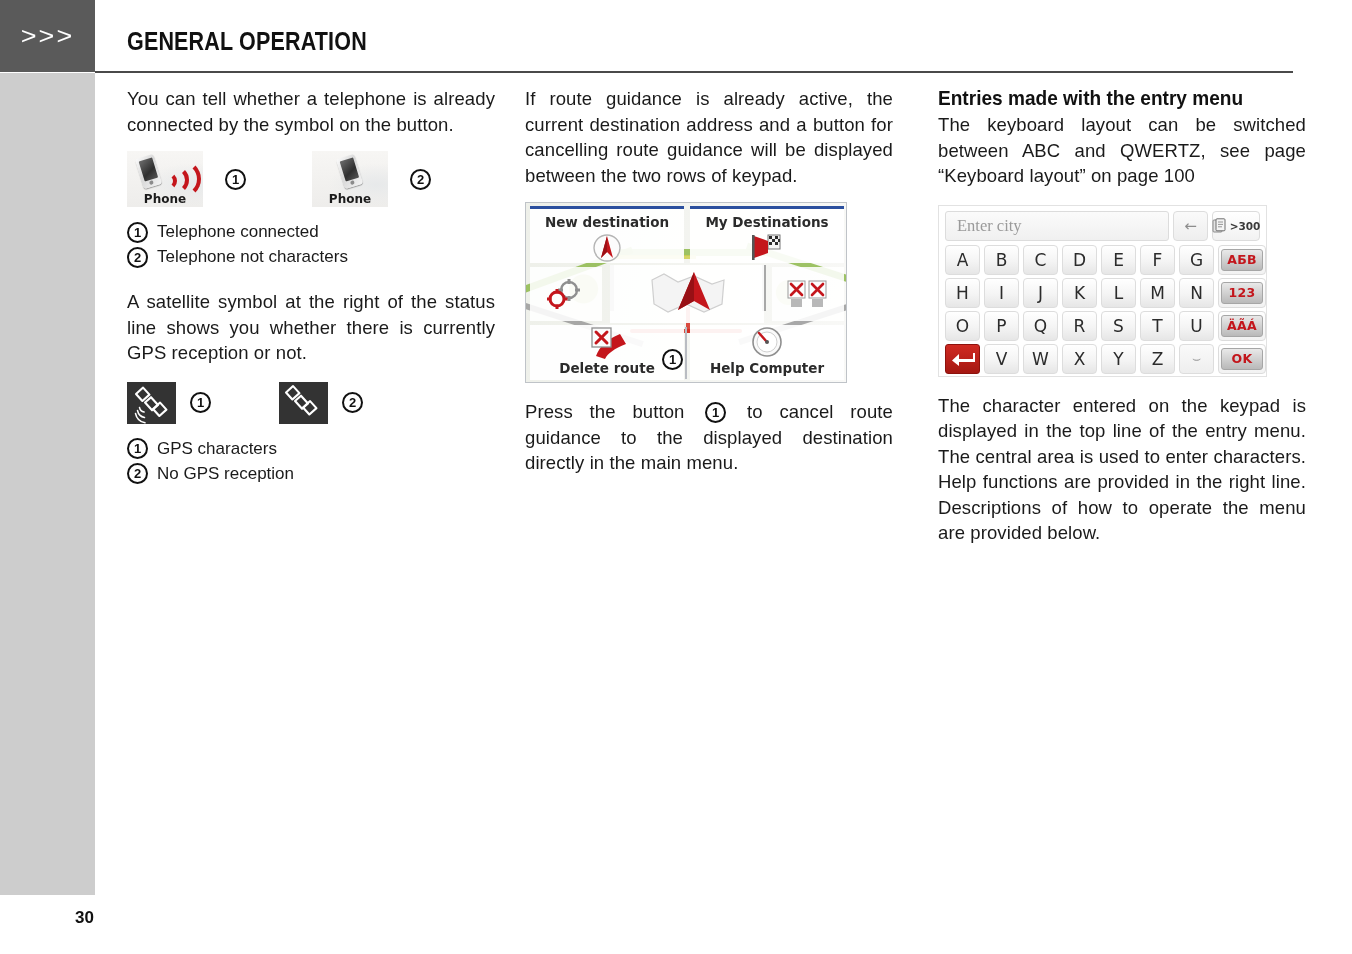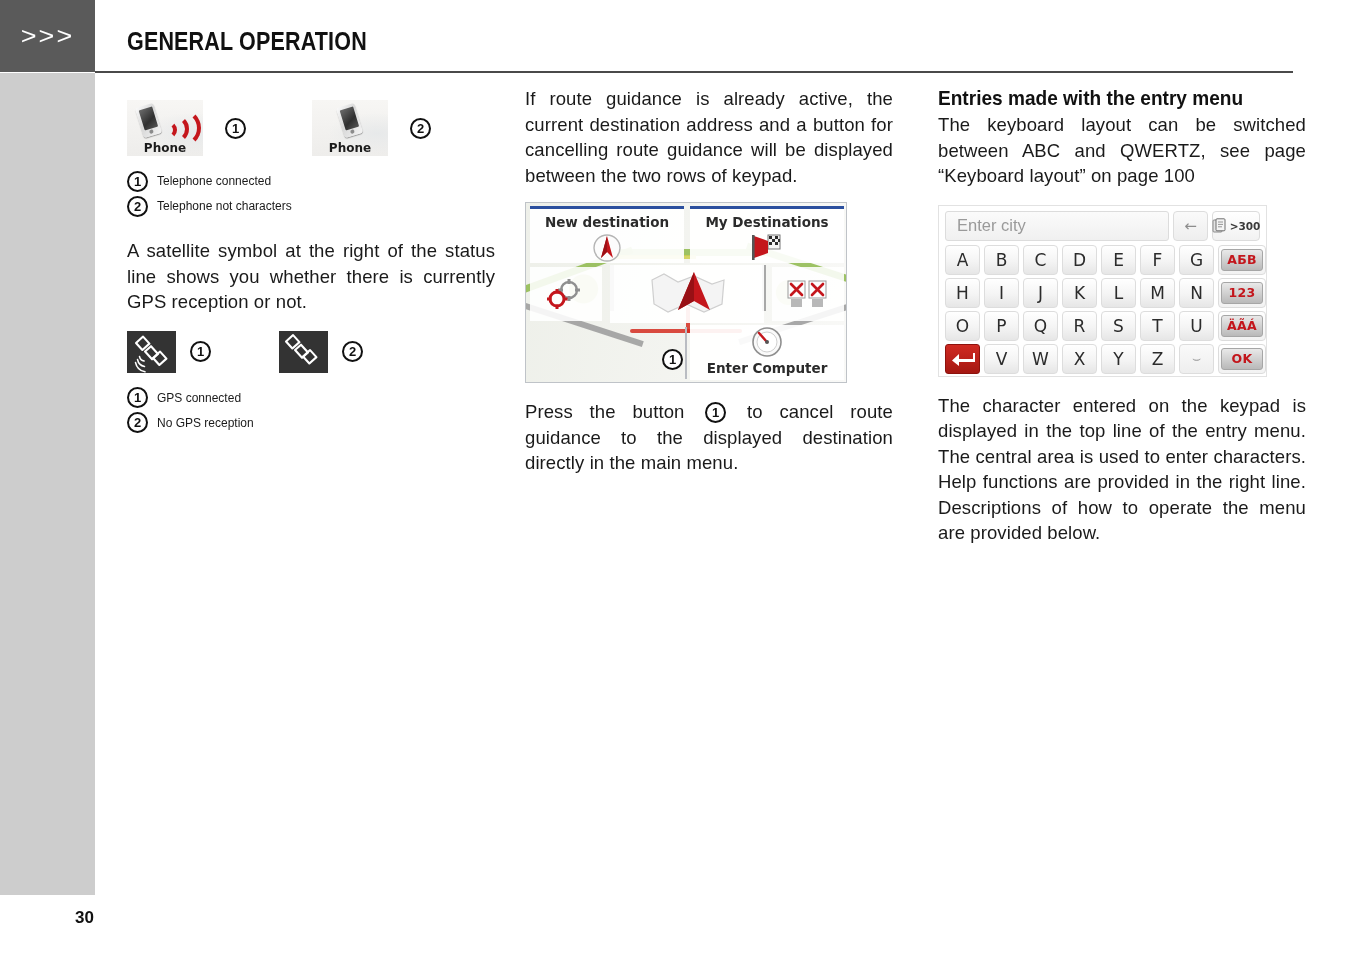--- a/index.html
+++ b/index.html
@@ -123,21 +123,21 @@
     position: relative;
     top: -1px;
   }
   .legend {
     display: flex;
     align-items: center;
     gap: 9px;
     margin-top: 1px;
   }
   .legend-text {
-    font-size: 12px;
+    font-size: 17px;
     color: #1a1a1a;
     line-height: 24px;
   }
 
   
   .fig-row {
     display: flex;
     align-items: center;
     margin-top: 14px;
   }
@@ -292,21 +292,21 @@
   .kb-input {
     flex: 1 1 auto;
     background: linear-gradient(180deg,#fbfbfb 0%, #f0f0f0 100%);
     border: 1px solid #dcdcdc;
     border-radius: 3px;
     display: flex;
     align-items: center;
     padding-left: 11px;
     font-size: 16.5px;
     color: #9a9a9a;
-    font-family: Liberation Sans, sans-serif;
+    font-family: Liberation Serif, serif;
     box-sizing: border-box;
     text-align: center;
   }
   .kb-key {
     width: 35px;
     background: linear-gradient(180deg,#ffffff 0%, #f4f4f4 55%, #e6e6e6 100%);
     border: 1px solid #dddddd;
     border-radius: 4px;
     display: flex;
     align-items: center;
@@ -385,20 +385,21 @@
 <div class="header-tab">
   <span class="chev">&gt;&gt;&gt;</span>
 </div>
 <div class="header-title">GENERAL OPERATION</div>
 <div class="header-rule"></div>
 <div class="side-band"></div>
 <div class="page-number">30</div>
 
 <div class="col col-1">
 
+  <p class="body">You can tell whether a telephone is already connected by the symbol on the button.</p>
 
   <div class="fig-row">
     <div class="phone-tile">
       <div class="bg-swirl"></div>
       <div class="phone-body">
         <div class="phone-screen"></div>
         <div class="phone-btn"></div>
       </div>
       <div class="waves">
         <div class="wave w1"></div>
@@ -465,21 +466,21 @@
       </svg>
     </div>
     <div class="sat-gap-a"></div>
     <span class="callout">2</span>
   </div>
 
   <div class="spacer-12"></div>
 
   <div class="legend">
     <span class="callout">1</span>
-    <span class="legend-text">GPS connected</span>
+    <span class="legend-text">GPS characters</span>
   </div>
   <div class="legend">
     <span class="callout">2</span>
     <span class="legend-text">No GPS reception</span>
   </div>
 </div>
 
 <div class="col col-2">
 
   <p class="body tightline">If route guidance is already active, the current destination address and a button for cancelling route guidance will be displayed between the two rows of keypad.</p>
@@ -568,29 +569,40 @@
           <path d="M28,7 L39,18"></path>
             <path d="M39,7 L28,18"></path>
         </g>
         <g fill="#b8b8b8">
           <rect x="7" y="22" width="11" height="8"></rect>
           <rect x="28" y="22" width="11" height="8"></rect>
         </g>
       </svg>
     </div>
 
+    <div class="cell" style="left:4px; top:122px; width:154px; height:55px;">
+      <svg style="position:absolute; left:56px; top:1px;" width="46" height="34" viewBox="0 0 46 34">
+        <path d="M10,30 C14,20 20,14 34,8 L40,18 C28,23 22,27 19,33 Z" fill="#c4161c"></path>
+        <rect x="6" y="2" width="19" height="19" fill="#fcfcfc" stroke="#8f8f8f" stroke-width="1.3"></rect>
+        <g stroke="#c4161c" stroke-width="3" stroke-linecap="round">
+          <path d="M10,6 L21,17"></path>
+            <path d="M21,6 L10,17"></path>
+        </g>
+      </svg>
+      <div class="cell-label" style="bottom:4px;">Delete route</div>
+    </div>
 
     <div class="cell" style="left:164px; top:122px; width:154px; height:55px;">
       <svg style="position:absolute; left:58px; top:0px;" width="38" height="36" viewBox="0 0 38 36">
         <circle cx="19" cy="17" r="14" fill="#fafafa" stroke="#8f8f8f" stroke-width="1.6"></circle>
         <circle cx="19" cy="17" r="10" fill="#ffffff" stroke="#d0d0d0" stroke-width="1"></circle>
         <path d="M19,17 L11,8" stroke="#c4161c" stroke-width="2.4" stroke-linecap="round"></path>
         <circle cx="19" cy="17" r="2" fill="#555"></circle>
       </svg>
-      <div class="cell-label" style="bottom:4px;">Enter Computer</div>
+      <div class="cell-label" style="bottom:4px;">Help Computer</div>
     </div>
 
     <div class="divider-v" style="left:159px; top:124px; height:52px;"></div>
 
     <span class="callout" style="position:absolute; left:136px; top:146px;">1</span>
   </div>
 
   <div class="spacer-16"></div>
 
   <p class="body">

